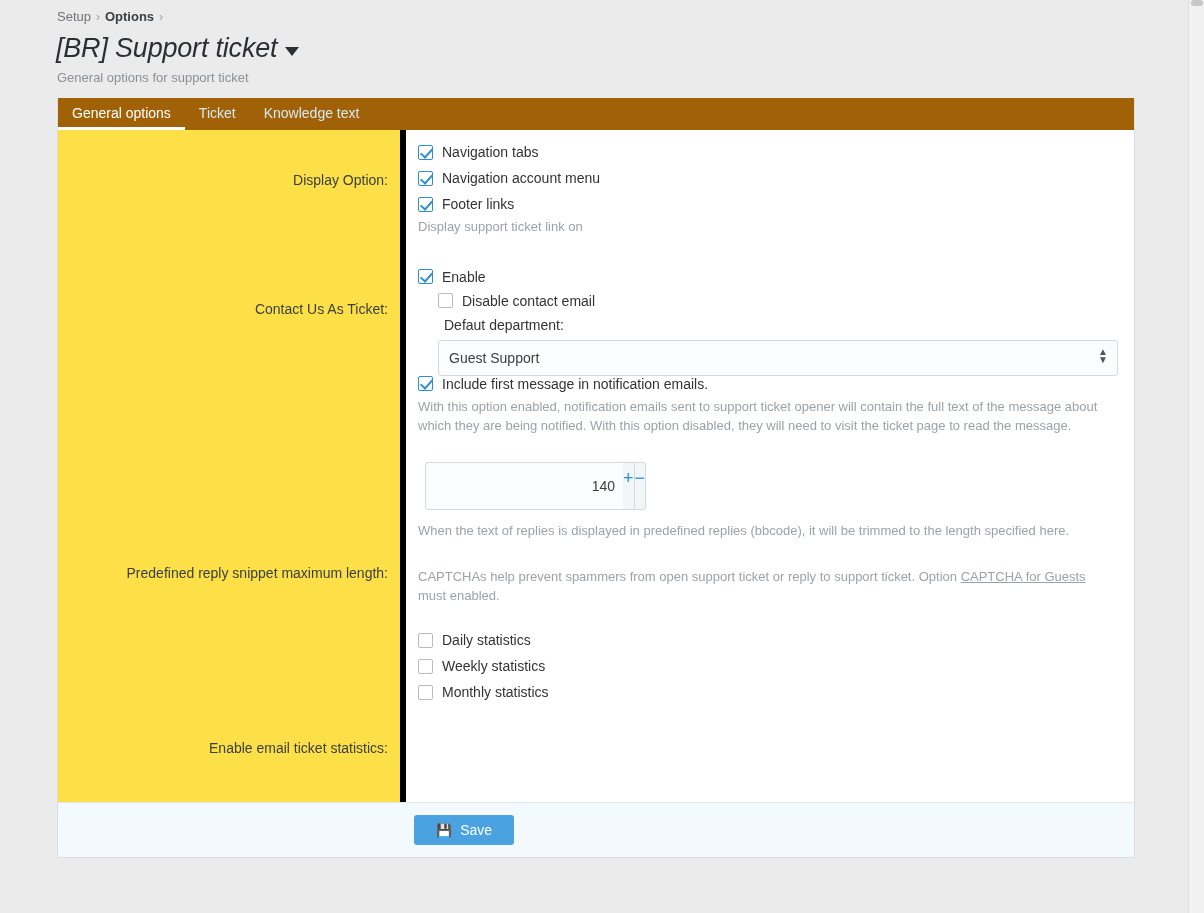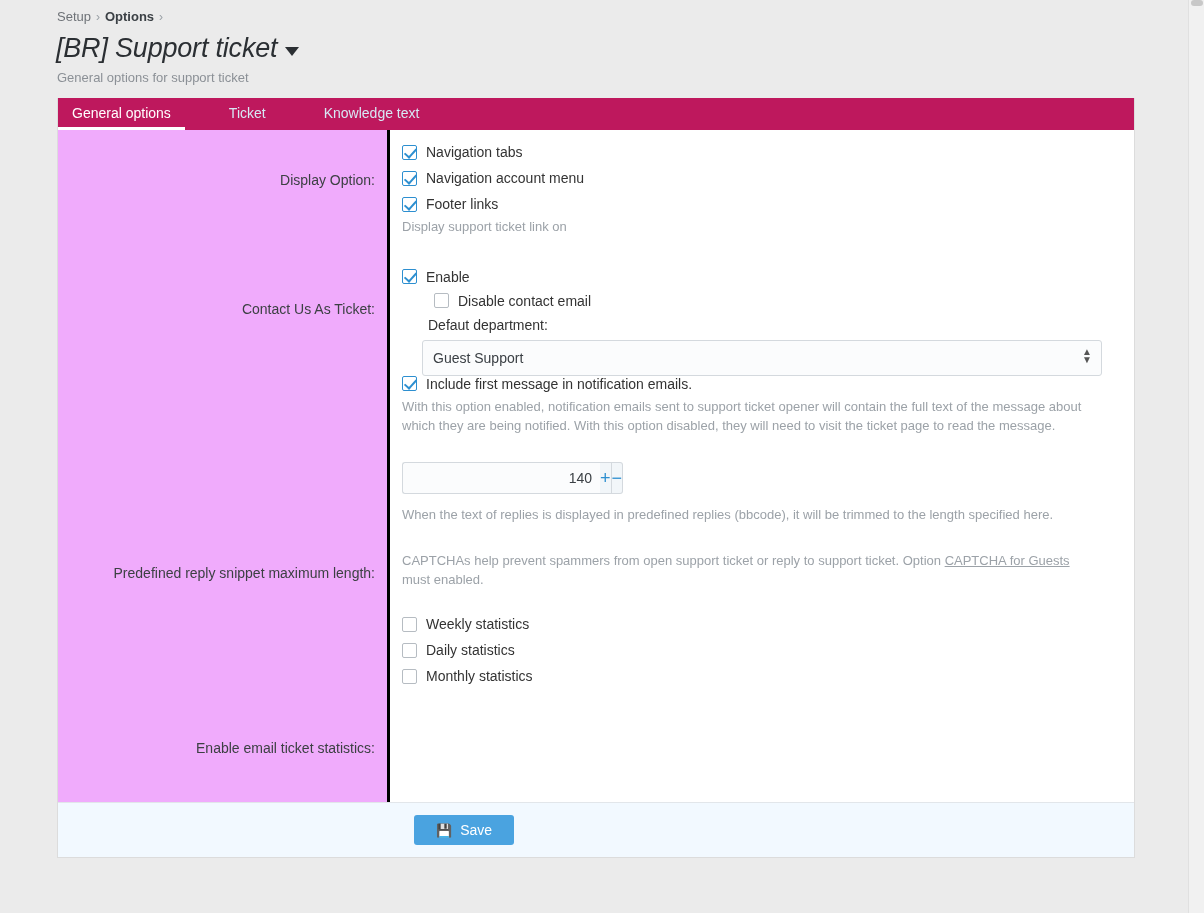--- a/index.html
+++ b/index.html
@@ -67,26 +67,25 @@
     position: absolute;
     left: 57px;
     top: 98px;
     width: 1078px;
     background: #fff;
     border: 1px solid #dcdcdc;
     border-top: none;
   }
 
   .tabbar {
-    background: #be185d;
+    background: #a16207;
     height: 32px;
     display: flex;
     align-items: stretch;
     padding-left: 0px;
-    gap: 30px;
   }
   .tab {
     display: flex;
     align-items: center;
     padding: 0 14px;
     color: #d7e8f5;
     font-size: 14px;
     cursor: pointer;
     border-bottom: 3px solid transparent;
   }
@@ -95,22 +94,22 @@
     border-bottom: 3px solid #ffffff;
     font-weight: normal;
   }
 
   
   .grid {
     display: flex;
   }
   .grid-left {
     width: 356px;
-    background: #f0abfc;
-    border-right: 3px solid #000000;
+    background: #fde047;
+    border-right: 6px solid #000000;
     position: relative;
   }
   .grid-right {
     flex: 1;
     background: #fff;
     position: relative;
   }
   .lbl {
     position: absolute;
     right: 12px;
@@ -178,23 +177,23 @@
     top: 9px;
     font-size: 10px;
     line-height: 8px;
     color: #555;
     pointer-events: none;
   }
 
   .num-group {
     display: flex;
     align-items: stretch;
-    height: 32px;
+    height: 48px;
     width: 218px;
-    margin-left: 0;
+    margin-left: 7px;
   }
   .num-input {
     flex: 1;
     border: 1px solid #d4d9de;
     border-right: none;
     background: #fbfcfd;
     text-align: right;
     padding: 0 8px;
     font-size: 14px;
     color: #3b4045;
@@ -280,21 +279,21 @@
 
     <div class="grid">
 
       <div class="grid-left" style="height:672px;">
         <div class="lbl" style="top:42px;">Display Option:</div>
         <div class="lbl" style="top:171px;">Contact Us As Ticket:</div>
         <div class="lbl" style="top:435px;">Predefined reply snippet maximum length:</div>
         <div class="lbl" style="top:610px;">Enable email ticket statistics:</div>
       </div>
 
-      <div class="grid-right" style="height:672px;padding:14px 32px 0 12px;">
+      <div class="grid-right" style="height:672px;padding:14px 16px 0 12px;">
 
         <div>
           <div class="check-row">
             <span class="cbox checked"></span>
             <span class="check-label">Navigation tabs</span>
           </div>
           <div class="check-row">
             <span class="cbox checked"></span>
             <span class="check-label">Navigation account menu</span>
           </div>
@@ -303,21 +302,21 @@
             <span class="check-label">Footer links</span>
           </div>
           <div class="hint">Display support ticket link on</div>
         </div>
 
         <div style="margin-top:32px;">
           <div class="check-row" style="margin-bottom:8px;">
             <span class="cbox checked"></span>
             <span class="check-label">Enable</span>
           </div>
-          <div class="check-row" style="margin-left:32px;margin-bottom:8px;">
+          <div class="check-row" style="margin-left:20px;margin-bottom:8px;">
             <span class="cbox"></span>
             <span class="check-label">Disable contact email</span>
           </div>
           <div class="sub-label">Defaut department:</div>
           <div class="select-wrap">
             <select class="dept">
               <option>Guest Support</option>
             </select>
             <span class="select-arrows" style="left:680px;top:8px;">▲<br>▼</span>
           </div>
@@ -338,25 +337,25 @@
           <div class="hint" style="margin-top:12px;">When the text of replies is displayed in predefined replies (bbcode), it will be trimmed to the length specified here.</div>
         </div>
 
         <div style="margin-top:28px;">
           <div class="hint" style="max-width:692px;"><span>CAPTCHAs help prevent spammers from open support ticket or reply to support ticket. Option </span><a href="#">CAPTCHA for Guests</a><span> must enabled.</span></div>
         </div>
 
         <div style="margin-top:26px;">
           <div class="check-row">
             <span class="cbox"></span>
+            <span class="check-label">Daily statistics</span>
+          </div>
+          <div class="check-row">
+            <span class="cbox"></span>
             <span class="check-label">Weekly statistics</span>
-          </div>
-          <div class="check-row">
-            <span class="cbox"></span>
-            <span class="check-label">Daily statistics</span>
           </div>
           <div class="check-row">
             <span class="cbox"></span>
             <span class="check-label">Monthly statistics</span>
           </div>
         </div>
 
       </div>
     </div>
 

